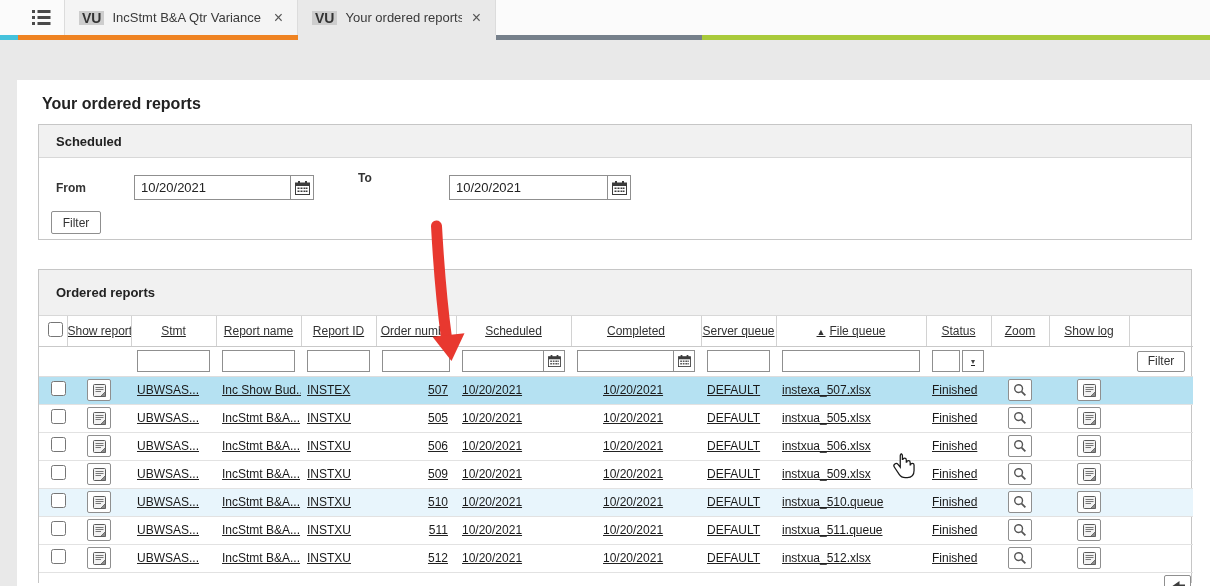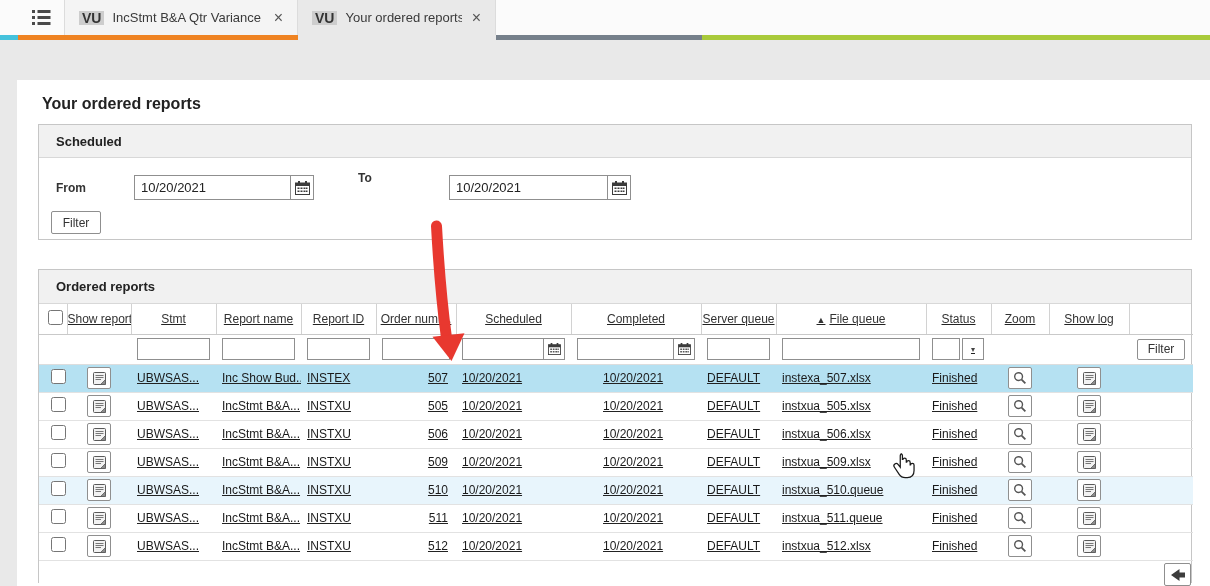--- a/index.html
+++ b/index.html
@@ -33,21 +33,21 @@
   .sched .panel-head { height:33px; }
   .sched-body { position:relative; height:81px; }
   .flabel { position:absolute; font-size:12px; font-weight:bold; color:#333; }
   .igroup { position:absolute; display:flex; height:25px; border:1px solid #8f8f8f; background:#fff; }
   .igroup input { border:none; outline:none; font-size:13px; font-family:inherit; color:#222; padding:0 6px; flex:1; min-width:0; }
   .cal-btn { width:23px; border-left:1px solid #8f8f8f; background:#fff; display:flex; align-items:center; justify-content:center; cursor:pointer; }
   .btn { display:inline-flex; align-items:center; justify-content:center; font-size:12px; color:#333;
          background:#fff; border:1px solid #8f8f8f; border-radius:2px; cursor:pointer; font-family:inherit; }
 
   .ordered { margin-top:29px; height:314px; border-bottom:none; }
-  .ordered .panel-head { height:34px; }
+  .ordered .panel-head { height:46px; }
 
   table { width:100%; border-collapse:collapse; table-layout:fixed;text-decoration:underline; }
   th { font-size:12px; font-weight:normal; color:#333; height:30px; border-right:1px solid #d2d2d2;
        border-bottom:1px solid #c9c9c9; text-align:center; overflow:hidden; white-space:nowrap; }
   th:last-child { border-right:none; }
   .filter-row td { height:30px; border-bottom:1px solid #ddd; padding:0 6px; }
   .fi { width:100%; height:22px; border:1px solid #8f8f8f; font-size:12px; font-family:inherit; padding:0 4px; outline:none; }
   .fgroup { display:flex; height:22px; border:1px solid #8f8f8f; background:#fff; }
   .fgroup input { border:none; outline:none; flex:1; min-width:0; font-size:12px; font-family:inherit; padding:0 4px; }
   .fgroup .cal-btn { width:21px; }

